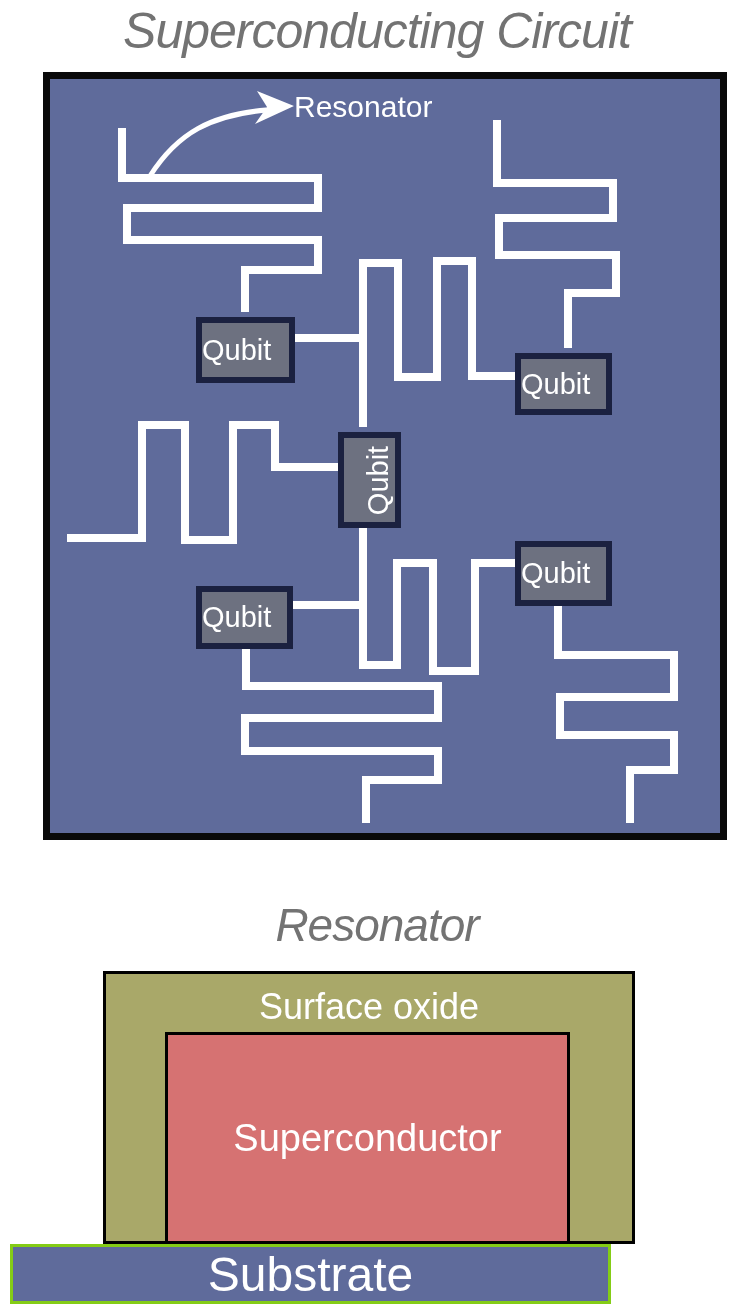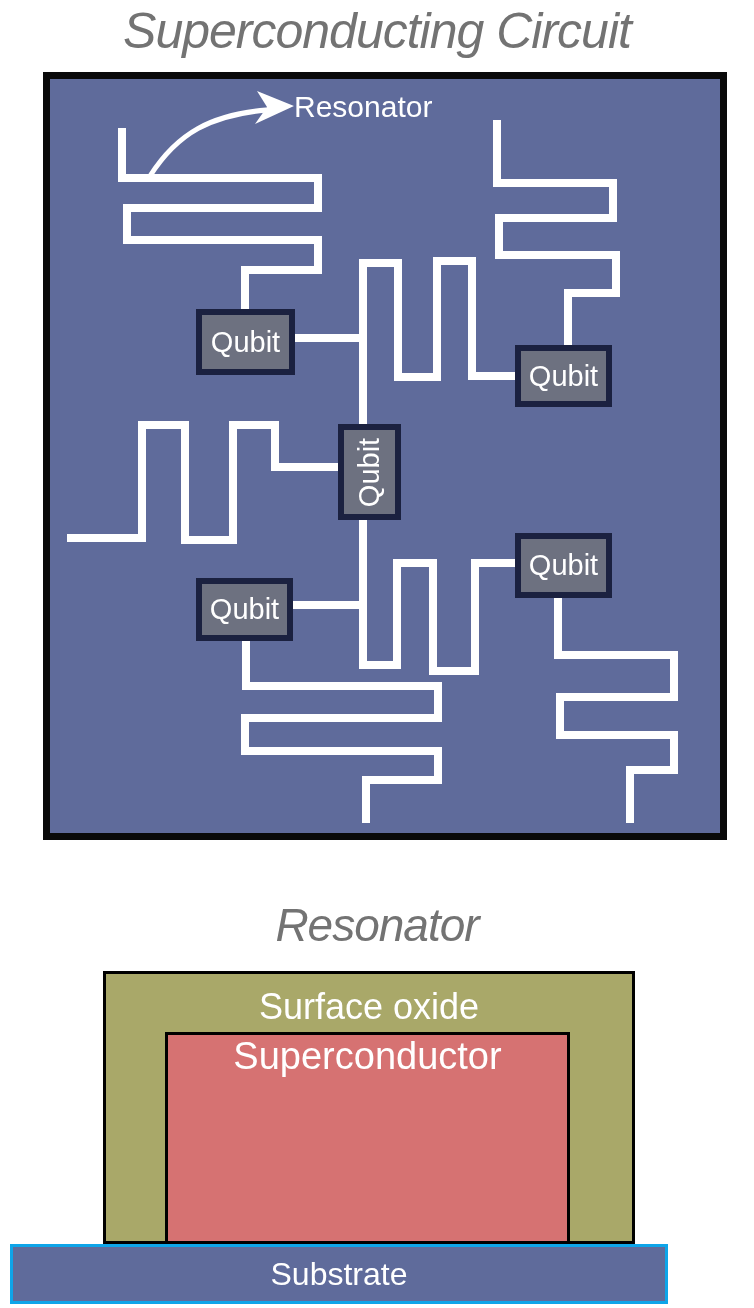--- a/index.html
+++ b/index.html
@@ -16,48 +16,48 @@
   .title-bottom{top:898px;font-size:46px;}
   .chip{
     position:absolute;left:43px;top:72px;width:684px;height:768px;
     background:var(--chip-bg,#5F6B9B);border:7px solid #0a0a0a;
   }
   .overlay{position:absolute;left:0;top:0;width:754px;height:1308px;}
   .trace{fill:none;stroke:var(--trace,#ffffff);stroke-width:8;}
   .arrow-path{fill:none;stroke:var(--trace,#ffffff);stroke-width:5;stroke-linecap:round;}
   .arrow-head{fill:var(--trace,#ffffff);}
   .qubit{
-    position:absolute;display:flex;align-items:center;justify-content:center;
+    position:absolute;display:flex;align-items:center;
     background:var(--qubit-fill,#6D7180);border:6px solid var(--qubit-border,#1B2140);
-    color:#fff;font-size:29px;
+    color:#fff;font-size:29px;margin-top:8px;
   }
   .qubit-tl{left:196px;top:309px;width:99px;height:66px;}
   .qubit-tr{left:515px;top:345px;width:97px;height:62px;}
   .qubit-c {left:338px;top:424px;width:63px;height:96px;}
   .qubit-bl{left:196px;top:578px;width:97px;height:63px;}
   .qubit-br{left:515px;top:533px;width:97px;height:65px;}
   .qubit-c .qlabel{transform:rotate(-90deg);white-space:nowrap;}
   .annotation{
     position:absolute;left:294px;top:90px;color:#fff;font-size:30px;
   }
   .layer{position:absolute;color:#fff;}
   .oxide{
     left:103px;top:971px;width:532px;height:273px;
     background:var(--oxide,#A9A869);border:3px solid #000;
     text-align:center;font-size:36px;padding-top:12px;
   }
   .superconductor{
     left:165px;top:1032px;width:405px;height:212px;
     background:var(--superconductor,#D67272);border:3px solid #000;
-    display:flex;align-items:flex-start;justify-content:center;font-size:38px;
+    display:flex;align-items:center;justify-content:center;font-size:38px;
   }
   .substrate{
-    left:10px;top:1244px;width:658px;height:60px;
-    background:var(--substrate,#5F6B9B);border:3px solid #0ea5e9;
-    display:flex;align-items:center;justify-content:center;font-size:32px;
+    left:10px;top:1244px;width:601px;height:60px;
+    background:var(--substrate,#5F6B9B);border:3px solid #84cc16;
+    display:flex;align-items:center;justify-content:center;font-size:48px;
   }
 </style>
 </head>
 <body>
 
 <div class="canvas">
 
   <div class="title title-top">Superconducting Circuit</div>
 
   <div class="chip"></div>

